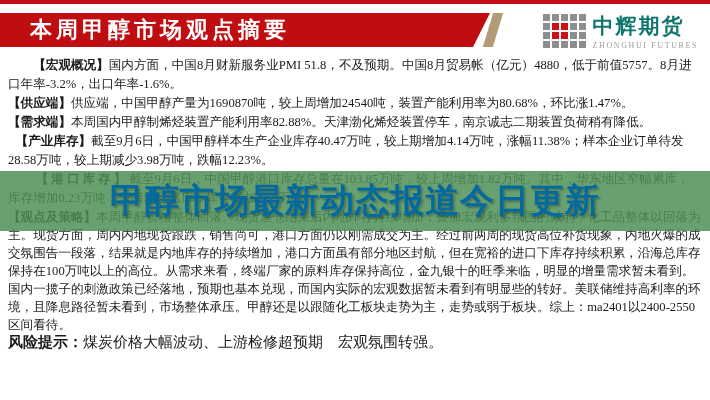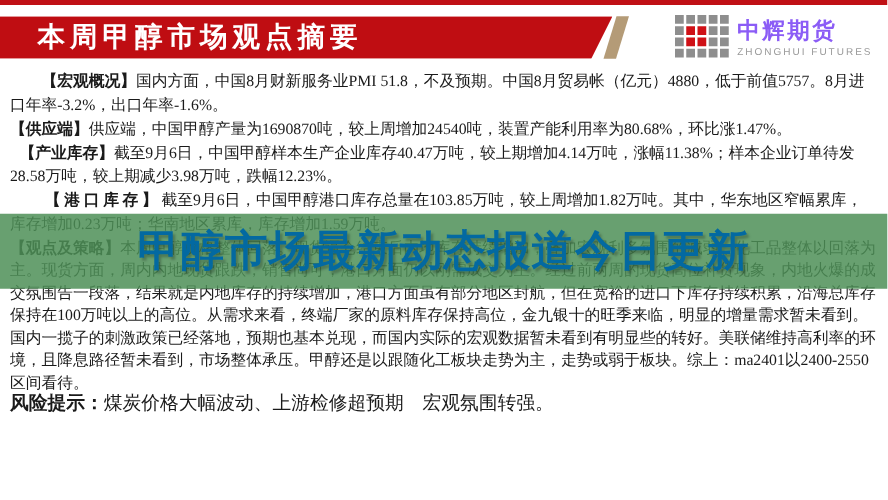--- a/index.html
+++ b/index.html
@@ -24,24 +24,24 @@
   .stripe{
     position:absolute;left:488px;top:9px;width:10px;height:34px;
     background:#b49b77;transform:skewX(-17deg);
   }
   .logo{position:absolute;right:12px;top:8px;display:flex;align-items:center;gap:7px;}
   .logo-grid{
     display:grid;grid-template-columns:repeat(5,7px);grid-auto-rows:7px;gap:2px;
   }
   .logo-grid i{background:#8e8e8e;display:block;}
   .logo-grid i.r{background:#cf1016;}
-  .logo-cn{font-size:18px;font-weight:bold;color:#8b5cf6;letter-spacing:2px;
+  .logo-cn{font-size:21px;font-weight:bold;color:#0f766e;letter-spacing:2px;
     font-family:"Liberation Sans","DejaVu Sans",sans-serif;}
   .logo-en{font-size:8px;color:#9a9a9a;letter-spacing:1.6px;margin-top:1px;
-    font-family:Liberation Sans, sans-serif;}
+    font-family:Liberation Serif, serif;}
   
   .content{padding:0 8px;font-size:12.6px;line-height:19px;}
   .content p{margin:0;}
   .sec-label{font-weight:bold;}
   .p1{margin-top:4px;text-indent:2em;}
   .p2{margin-top:0;}
   .p3{margin-top:7px;}
   .p4{margin-top:9px;text-indent:0.6em;}
   .p5{margin-top:18px;text-indent:2.2em;}
   .p5 .sec-label{letter-spacing:3px;margin-top:32px;}
@@ -96,20 +96,21 @@
     <div>
       <div class="logo-cn">中辉期货</div>
       <div class="logo-en">ZHONGHUI FUTURES</div>
     </div>
   </div>
 </div>
 
 <div class="content">
   <p class="p1"><span class="sec-label">【宏观概况】</span><span>国内方面，中国8月财新服务业PMI 51.8，不及预期。中国8月贸易帐（亿元）4880，低于前值5757。8月进口年率-3.2%，出口年率-1.6%。</span></p>
   <p class="p2"><span class="sec-label">【供应端】</span><span>供应端，中国甲醇产量为1690870吨，较上周增加24540吨，装置产能利用率为80.68%，环比涨1.47%。</span></p>
+  <p class="p3"><span class="sec-label">【需求端】</span><span>本周国内甲醇制烯烃装置产能利用率82.88%。天津渤化烯烃装置停车，南京诚志二期装置负荷稍有降低。</span></p>
   <p class="p4"><span class="sec-label">【产业库存】</span><span>截至9月6日，中国甲醇样本生产企业库存40.47万吨，较上期增加4.14万吨，涨幅11.38%；样本企业订单待发28.58万吨，较上期减少3.98万吨，跌幅12.23%。</span></p>
   <p class="p5"><span class="sec-label">【港口库存】</span><span>截至9月6日，中国甲醇港口库存总量在103.85万吨，较上周增加1.82万吨。其中，华东地区窄幅累库，库存增加0.23万吨；华南地区累库，库存增加1.59万吨。</span></p>
   <p class="p6"><span class="sec-label">【观点及策略】</span><span>本周甲醇价格整体回落。现货逼仓结束后内地库存持续增加，叠加宏观利多氛围的减弱，化工品整体以回落为主。现货方面，周内内地现货跟跌，销售尚可，港口方面仍以刚需成交为主。经过前两周的现货高位补货现象，内地火爆的成交氛围告一段落，结果就是内地库存的持续增加，港口方面虽有部分地区封航，但在宽裕的进口下库存持续积累，沿海总库存保持在100万吨以上的高位。从需求来看，终端厂家的原料库存保持高位，金九银十的旺季来临，明显的增量需求暂未看到。国内一揽子的刺激政策已经落地，预期也基本兑现，而国内实际的宏观数据暂未看到有明显些的转好。美联储维持高利率的环境，且降息路径暂未看到，市场整体承压。甲醇还是以跟随化工板块走势为主，走势或弱于板块。综上：ma2401以2400-2550区间看待。</span></p>
   <p class="p-risk"><span class="sec-label">风险提示：</span><span>煤炭价格大幅波动、上游检修超预期　宏观氛围转强。</span></p>
 </div>
 
 <div class="overlay">
   <span class="overlay-title">甲醇市场最新动态报道今日更新</span>
 </div>
 

